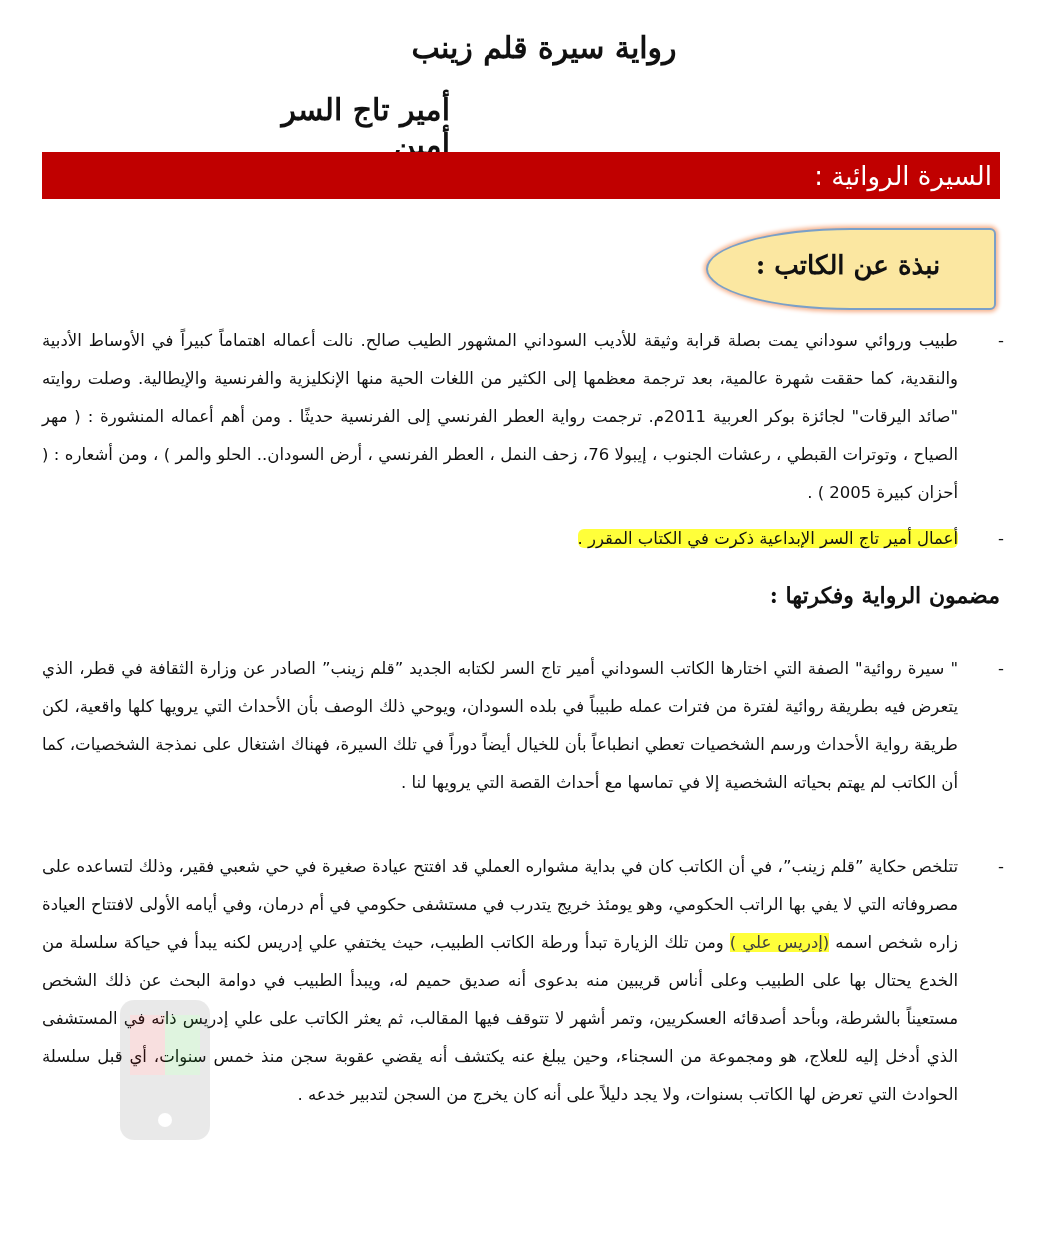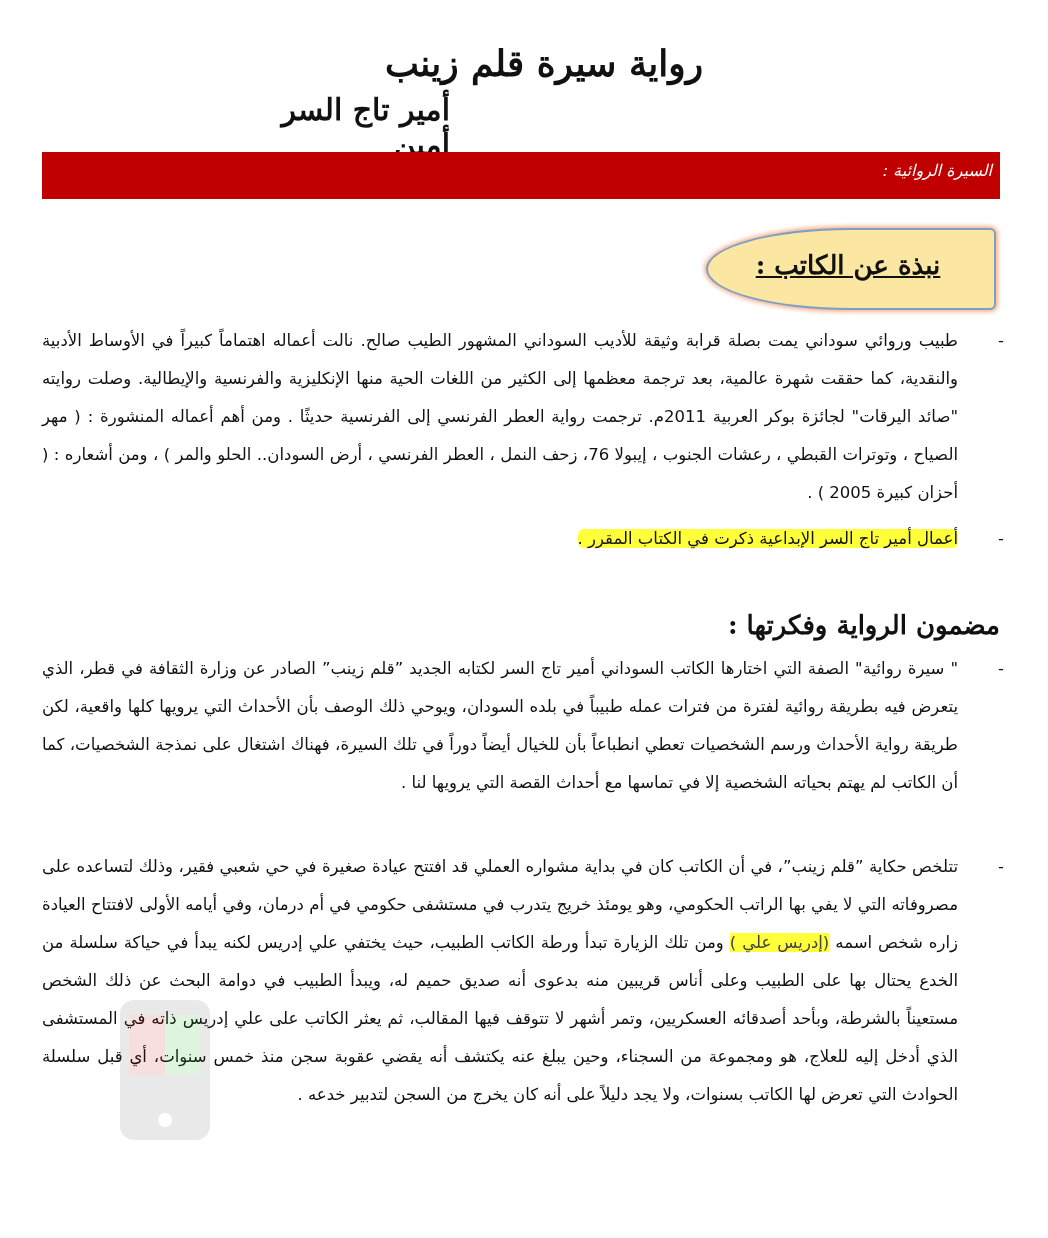--- a/index.html
+++ b/index.html
@@ -2,55 +2,54 @@
 <html><head>
 <meta charset="utf-8">
 <style>
   html, body { margin: 0; padding: 0; }
   body {
     width: 1048px; height: 1238px; background: #ffffff; position: relative; overflow: hidden;
     font-family: "DejaVu Sans", sans-serif; color: #111;
   }
   .title {
     position: absolute; top: 30px; left: 0; width: 1048px; text-align: center;
-    font-family: "DejaVu Serif", serif; font-weight: bold; font-size: 36px; direction: rtl;
-    padding-left: 40px; box-sizing: border-box; margin-top: 12px;
+    font-family: "DejaVu Serif", serif; font-weight: bold; font-size: 30px; direction: rtl;
+    padding-left: 40px; box-sizing: border-box;
   }
   .author {
     position: absolute; top: 92px; left: 270px; width: 180px; text-align: right;
     font-family: "DejaVu Serif", serif; font-weight: bold; font-size: 30px; direction: rtl;
   }
   .red-bar {
     position: absolute; top: 152px; left: 42px; width: 958px; height: 47px;
     background: #c00000; direction: rtl;
   }
   .red-bar span {
-    position: absolute; right: 8px; top: 9px; color: #fff; font-size: 16px;
-    font-style: italic;
+    position: absolute; right: 8px; top: 9px; color: #fff; font-size: 26px;
   }
   .bubble {
     position: absolute; top: 228px; left: 706px; width: 286px; height: 78px;
     background: #fbe7a1; border: 2px solid #7aa0c8; box-shadow: 0 0 4px 2px #f6b08a;
     border-radius: 50% 6px 6px 50% / 50% 6px 6px 50%;
   }
   .bubble span {
     position: absolute; top: 20px; left: 40px; width: 200px; text-align: center;
-    font-family: "DejaVu Serif", serif; font-weight: bold; font-size: 26px; direction: rtl; text-decoration: underline;
+    font-family: "DejaVu Serif", serif; font-weight: bold; font-size: 26px; direction: rtl;
   }
   .para {
     position: absolute; left: 42px; width: 960px; direction: rtl; text-align: justify;
     font-size: 16.5px; line-height: 38px;
   }
   .para .dash { position: absolute; right: -2px; top: 0; }
   .para .body { margin-right: 44px; text-align-last: right; }
   .hl { background: #ffff3a; border-radius: 6px; }
   .hl-red { background: #ffff3a; color: #404040; }
   .section-head {
-    position: absolute; top: 610px; left: 500px; width: 500px; text-align: right; direction: rtl;
-    font-family: "DejaVu Serif", serif; font-weight: bold; font-size: 26px;
+    position: absolute; top: 582px; left: 500px; width: 500px; text-align: right; direction: rtl;
+    font-family: "DejaVu Serif", serif; font-weight: bold; font-size: 22px;
   }
   .watermark {
     position: absolute; left: 10px; top: 960px; width: 300px; height: 270px; opacity: 0.12;
   }
 </style>
 </head>
 <body>
 
 <div class="title">رواية سيرة قلم زينب</div>
 <div class="author">أمير تاج السر أمين</div>

